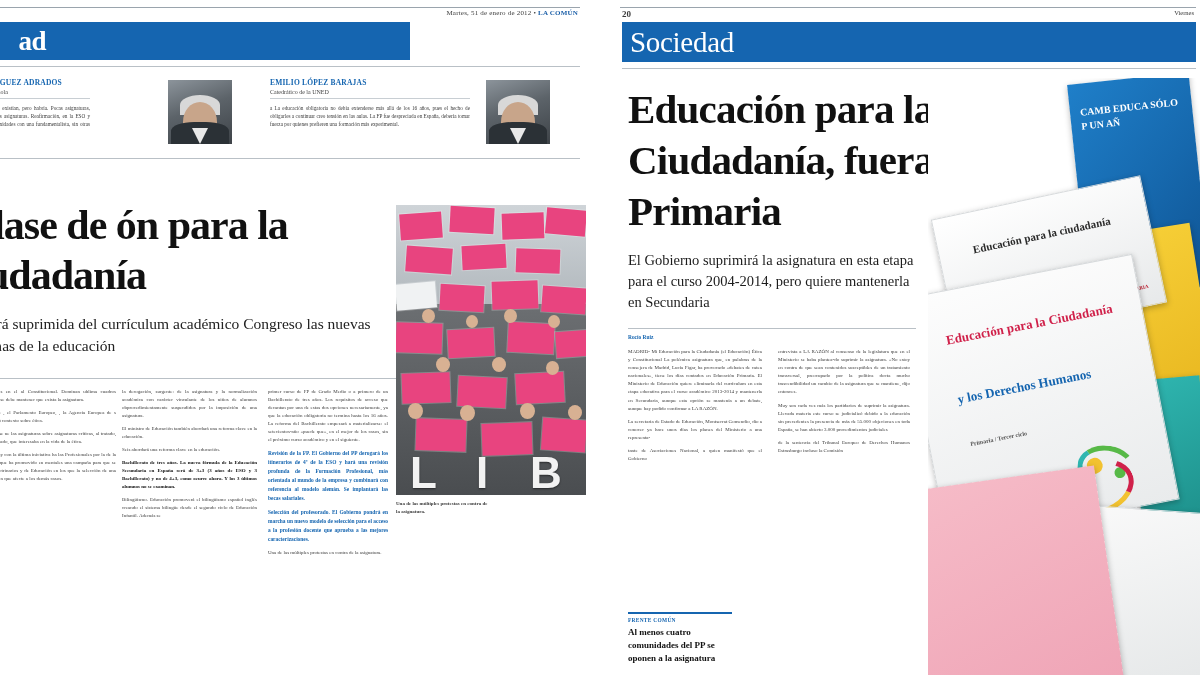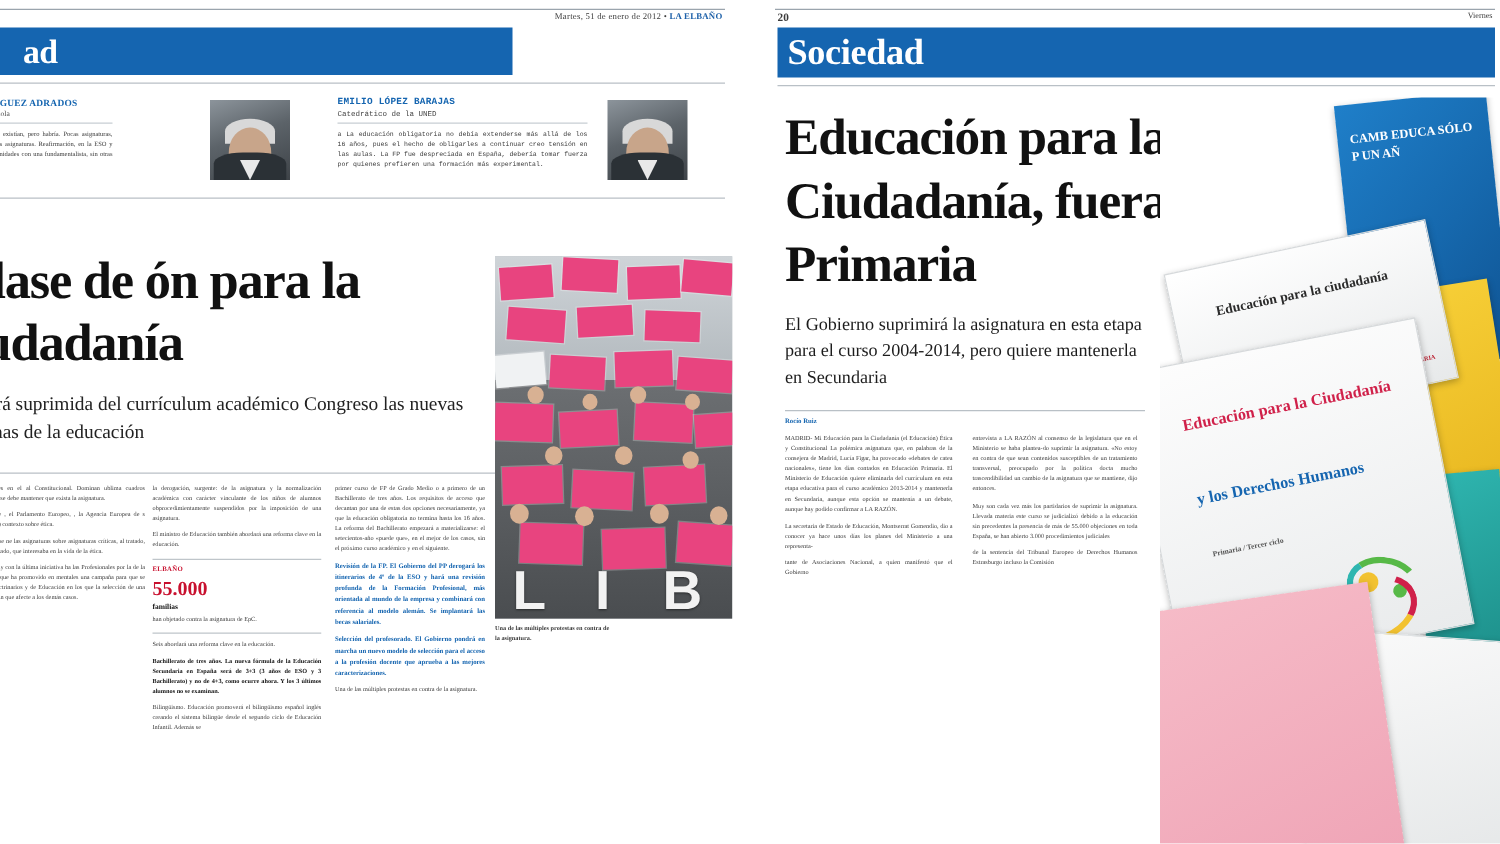--- a/index.html
+++ b/index.html
@@ -221,21 +221,21 @@
     position: absolute; right: 6px; top: 9px;
     font-size: 6.5px; color: #3b3b3b;
   }
   .r-section-bar {
     position: absolute; left: 14px; top: 22px;
     width: 574px; height: 40px;
     background: #1565b0;
   }
   .r-section-label {
     position: absolute; left: 22px; top: 26px;
-    color: #fff; font-weight: bold; font-size: 29px; line-height: 33px;
+    color: #fff; font-weight: normal; font-size: 29px; line-height: 33px;
     letter-spacing: -0.3px;
   }
   .r-rule {
     position: absolute; left: 14px; top: 68px; width: 574px; height: 1px;
     background: #b9c0c6;
   }
 
   .r-headline {
     position: absolute; left: 20px; top: 84px;
     width: 382px;
@@ -358,41 +358,41 @@
 </head>
 <body>
 
 <div class="page">
 
   <div class="left-page">
     <div class="left-topline"></div>
     <div class="left-folio">
       <span>Martes, 51 de enero de 2012</span>
       <span> • </span>
-      <span class="brand">LA ELBAÑO</span>
+      <span class="brand">LA COMÚN</span>
     </div>
 
     <div class="left-section-bar"></div>
     <div class="left-section-label">ad</div>
     <div class="left-rule-under"></div>
 
     <div class="op-col" style="left:-40px; width:130px;">
       <div class="op-name">CO RODRÍGUEZ ADRADOS</div>
       <div class="op-role">Academia Española</div>
       <div class="op-underline"></div>
       <div class="op-text">os de Bachillerato existían, pero habría. Pocas asignaturas, claro, memo, de os asignaturas. Reafirmación, en la ESO y entes, de las humanidades con una fundamentalista, sin otras alternativas.</div>
     </div>
     <div class="op-portrait" style="left:168px;">
       <div class="hair"></div>
       <div class="face"></div>
       <div class="body"></div>
       <div class="shirt"></div>
     </div>
 
-    <div class="op-col" style="left:270px; width:200px;font-family:Liberation Mono, monospace;">
+    <div class="op-col" style="left:270px; width:200px;">
       <div class="op-name">EMILIO LÓPEZ BARAJAS</div>
       <div class="op-role">Catedrático de la UNED</div>
       <div class="op-underline"></div>
       <div class="op-text">a La educación obligatoria no debía extenderse más allá de los 16 años, pues el hecho de obligarles a continuar creo tensión en las aulas. La FP fue despreciada en España, debería tomar fuerza por quienes prefieren una formación más experimental.</div>
     </div>
     <div class="op-portrait" style="left:486px;">
       <div class="hair"></div>
       <div class="face"></div>
       <div class="body"></div>
       <div class="shirt"></div>
@@ -408,26 +408,20 @@
       <p>y aún cobran cauces en el al Constitucional. Dominan ublima cuadros humanista ha político se debe mantener que exista la asignatura.</p>
       <p>ropeo: el Consejo de , el Parlamento Europeo, , la Agencia Europea de s Fundamentales (FRA) contexto sobre ética.</p>
       <p>que se oponen a que se ne las asignaturas sobre asignaturas críticas, al tratado, sino obteniendo el Estado, que interesaba en la vida de la ética.</p>
       <p>signatura han sido muy con la última iniciativa ha las Profesionales por la de la plataforma en contra que ha promovido en mentales una campaña para que se retiren contenidos doctrinarios y de Educación en los que la selección de una etapa de ideológica, sin que afecte a los demás casos.</p>
     </div>
 
     <div class="lcol" style="left:122px; width:135px;">
       <p>la derogación, surgente: de la asignatura y la normalización académica con carácter vinculante de los niños de alumnos obprocedimientamente suspendidos por la imposición de una asignatura.</p>
       <p>El ministro de Educación también abordará una reforma clave en la educación.</p>
 
-      <div class="eldato">
-        <div class="tag">ELBAÑO</div>
-        <div class="big">55.000</div>
-        <div class="small">familias</div>
-        <div class="cap">han objetado contra la asignatura de EpC.</div>
-      </div>
 
       <p>Seis abordará una reforma clave en la educación.</p>
       <p><span class="subdark">Bachillerato de tres años. La nueva fórmula de la Educación Secundaria en España será de 3+3 (3 años de ESO y 3 Bachillerato) y no de 4+3, como ocurre ahora. Y los 3 últimos alumnos no se examinan.</span></p>
       <p>Bilingüismo. Educación promoverá el bilingüismo español inglés creando el sistema bilingüe desde el segundo ciclo de Educación Infantil. Además se</p>
     </div>
 
     <div class="lcol" style="left:268px; width:120px;">
       <p>primer curso de FP de Grado Medio o a primero de un Bachillerato de tres años. Los requisitos de acceso que decantan por una de estas dos opciones necesariamente, ya que la educación obligatoria no termina hasta los 16 años. La reforma del Bachillerato empezará a materializarse: el setecientos-año «puede que», en el mejor de los casos, sin el próximo curso académico y en el siguiente.</p>
       <p><span class="sub">Revisión de la FP. El Gobierno del PP derogará los itinerarios de 4º de la ESO y hará una revisión profunda de la Formación Profesional, más orientada al mundo de la empresa y combinará con referencia al modelo alemán. Se implantará las becas salariales.</span></p>
       <p><span class="sub">Selección del profesorado. El Gobierno pondrá en marcha un nuevo modelo de selección para el acceso a la profesión docente que aprueba a las mejores caracterizaciones.</span></p>
@@ -500,20 +494,24 @@
       <p>La secretaria de Estado de Educación, Montserrat Gomendio, dio a conocer ya hace unos días los planes del Ministerio a una representa-</p>
       <p>tante de Asociaciones Nacional, a quien manifestó que el Gobierno</p>
     </div>
 
     <div class="rcol" style="left:170px; width:132px;">
       <p>entrevista a LA RAZÓN al consenso de la legislatura que en el Ministerio se haba plantea-do suprimir la asignatura. «No estoy en contra de que sean contenidos susceptibles de un tratamiento transversal, preocupado por la política docta mucho trascendibilidad un cambio de la asignatura que se mantiene, dijo entonces.</p>
       <p>Muy son cada vez más los partidarios de suprimir la asignatura. Llevada materia este curso se judicializó debido a la educación sin precedentes la presencia de más de 55.000 objeciones en toda España, se han abierto 3.000 procedimientos judiciales</p>
       <p>de la sentencia del Tribunal Europeo de Derechos Humanos Estrasburgo incluso la Comisión</p>
     </div>
 
+    <div class="frente">
+      <div class="tag">FRENTE COMÚN</div>
+      <div class="txt">Al menos cuatro comunidades del PP se oponen a la asignatura</div>
+    </div>
 
     <div class="books">
       <div class="book bk-blue">
         <div class="t">CAMB EDUCA SÓLO P UN AÑ</div>
       </div>
       <div class="book bk-yellow"></div>
       <div class="book bk-teal"></div>
 
       <div class="book bk-white1">
         <div class="t">Educación para la ciudadanía</div>

